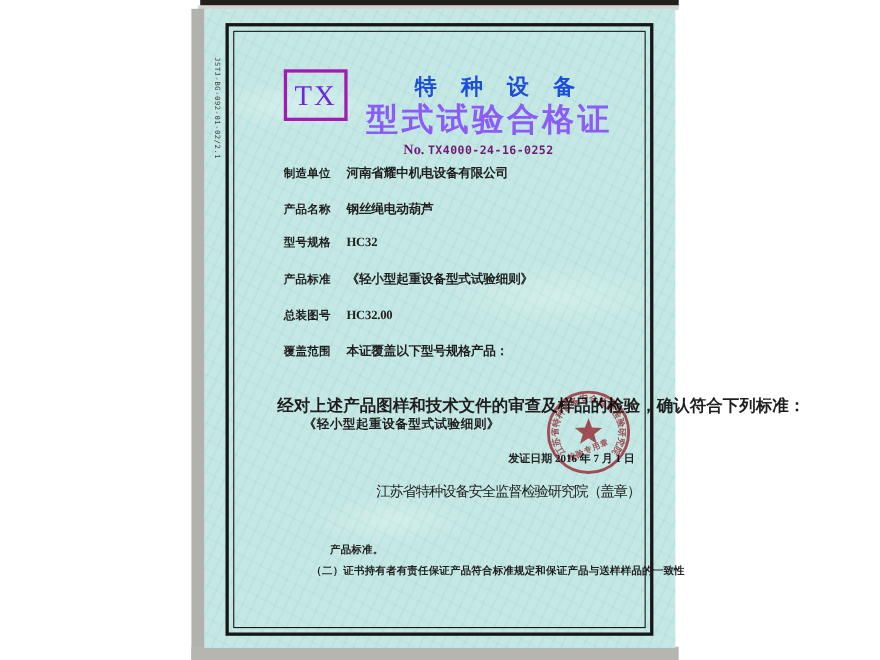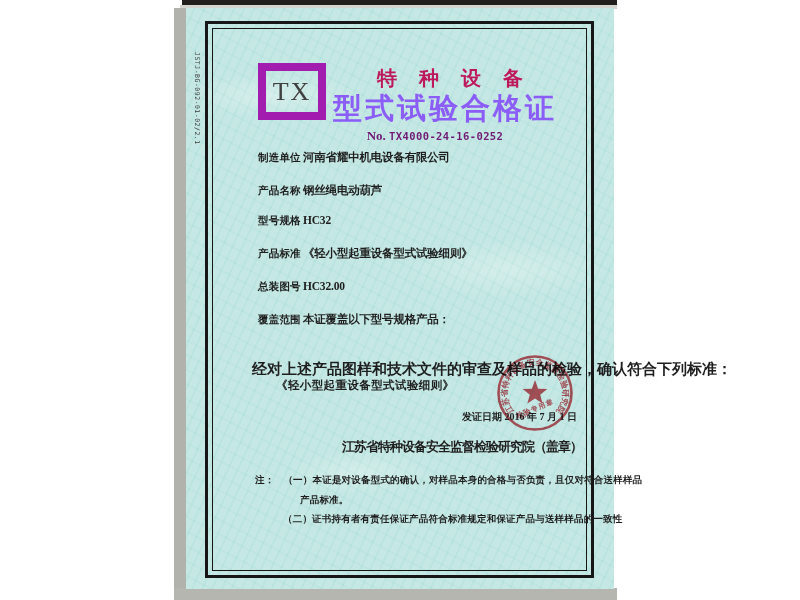--- a/index.html
+++ b/index.html
@@ -30,47 +30,47 @@
   .frame-inner{position:absolute;left:212px;top:28px;width:373px;height:541px;border:1px solid #161616;}
   
   .margin-code{
     position:absolute;left:201px;top:52px;
     font-family:"DejaVu Sans Mono",monospace;font-size:6.5px;color:#3c3c3c;
     transform:rotate(90deg);transform-origin:0 0;letter-spacing:.5px;white-space:nowrap;
   }
   
   .tx-box{
     position:absolute;left:258px;top:63px;width:52px;height:41px;
-    border:8px solid #a21caf;display:flex;align-items:center;justify-content:center;
-    font-size:26px;letter-spacing:2px;color:#404040;
+    border:3px solid #a21caf;display:flex;align-items:center;justify-content:center;
+    font-size:26px;letter-spacing:2px;color:#6d28d9;
   }
   .category-title{
     position:absolute;left:310px;top:65px;width:280px;text-align:center;
-    font-size:20px;font-weight:700;letter-spacing:22px;text-indent:22px;color:#be185d;
+    font-size:20px;font-weight:700;letter-spacing:22px;text-indent:22px;color:#1d4ed8;
   }
   .main-title{
     position:absolute;left:280px;top:89px;width:330px;text-align:center;
     font-size:29px;font-weight:700;letter-spacing:3px;color:#8b5cf6;
   }
   .no-line{
     position:absolute;left:330px;top:128px;width:210px;text-align:center;
     font-size:13px;font-weight:700;color:#701a75;
   }
   .no-line .no-val{font-family:"DejaVu Sans Mono",monospace;font-size:10.5px;font-weight:700;letter-spacing:.4px;}
   
   .row{position:absolute;left:258px;font-size:11.5px;font-weight:700;letter-spacing:-.2px;white-space:nowrap;}
-  .row .lab{display:inline-block;width:45px;font-size:10.5px;letter-spacing:.2px;}
+  .row .lab{display:inline-block;width:57px;font-size:10.5px;letter-spacing:.2px;}
   .r0{top:150px}.r1{top:183px}.r2{top:214px}.r3{top:246px}.r4{top:280px}.r5{top:312px}
   .row-cont{position:absolute;left:317px;top:328px;font-size:11.5px;font-weight:700;white-space:nowrap;}
   
   .confirm1{position:absolute;left:252px;top:360px;font-size:15px;font-weight:700;white-space:nowrap;}
   .confirm2{position:absolute;left:276px;top:378px;font-size:11.5px;font-weight:700;letter-spacing:.4px;white-space:nowrap;}
   
   .date-line{position:absolute;left:462px;top:410px;font-size:10px;font-weight:700;white-space:nowrap;}
-  .institute{position:absolute;left:342px;top:438px;font-size:13px;font-weight:700;letter-spacing:-1px;white-space:nowrap;}
+  .institute{position:absolute;left:342px;top:438px;font-size:13px;font-weight:400;letter-spacing:-1px;white-space:nowrap;}
   
   .note{font-size:9.5px;font-weight:700;letter-spacing:.2px;white-space:nowrap;}
   .note1{position:absolute;left:255px;top:474px;}
   .note1 .prefix{margin-right:9px;}
   .note2{position:absolute;left:300px;top:494px;}
   .note3{position:absolute;left:283px;top:513px;}
   
   .seal{position:absolute;left:495px;top:353px;width:80px;height:80px;opacity:.82;mix-blend-mode:multiply;z-index:5;}
   .seal text{font-family:"Liberation Serif","DejaVu Serif",serif;font-weight:700;}
 </style>
@@ -116,23 +116,20 @@
   <div class="row r5">
     <span class="lab">覆盖范围</span><span class="val">本证覆盖以下型号规格产品：</span>
   </div>
 
   <div class="confirm1">经对上述产品图样和技术文件的审查及样品的检验，确认符合下列标准：</div>
   <div class="confirm2">《轻小型起重设备型式试验细则》</div>
 
   <div class="date-line">发证日期 2016 年 7 月 1 日</div>
   <div class="institute">江苏省特种设备安全监督检验研究院（盖章）</div>
 
-  <div class="note note1">
-    <span class="prefix">注：</span><span>（一）本证是对设备型式的确认，对样品本身的合格与否负责，且仅对符合送样样品</span>
-  </div>
   <div class="note note2">产品标准。</div>
   <div class="note note3">（二）证书持有者有责任保证产品符合标准规定和保证产品与送样样品的一致性</div>
 
   <svg class="seal" viewBox="0 0 80 80" xmlns="http://www.w3.org/2000/svg">
     <defs>
       <path id="sealArc" d="M 20.2,59.8 A 28,28 0 1,1 59.8,59.8"></path>
     </defs>
     <circle cx="40" cy="40" r="36.5" fill="none" stroke="#c5303c" stroke-width="2.6"></circle>
     <path fill="#c5303c" d="M40,27 L43.17,35.63 L52.36,35.98 L45.14,41.67 L47.64,50.52 L40,45.4 L32.36,50.52 L34.86,41.67 L27.64,35.98 L36.83,35.63 Z"></path>
     <text font-size="8" fill="#c5303c" letter-spacing="0.3">

